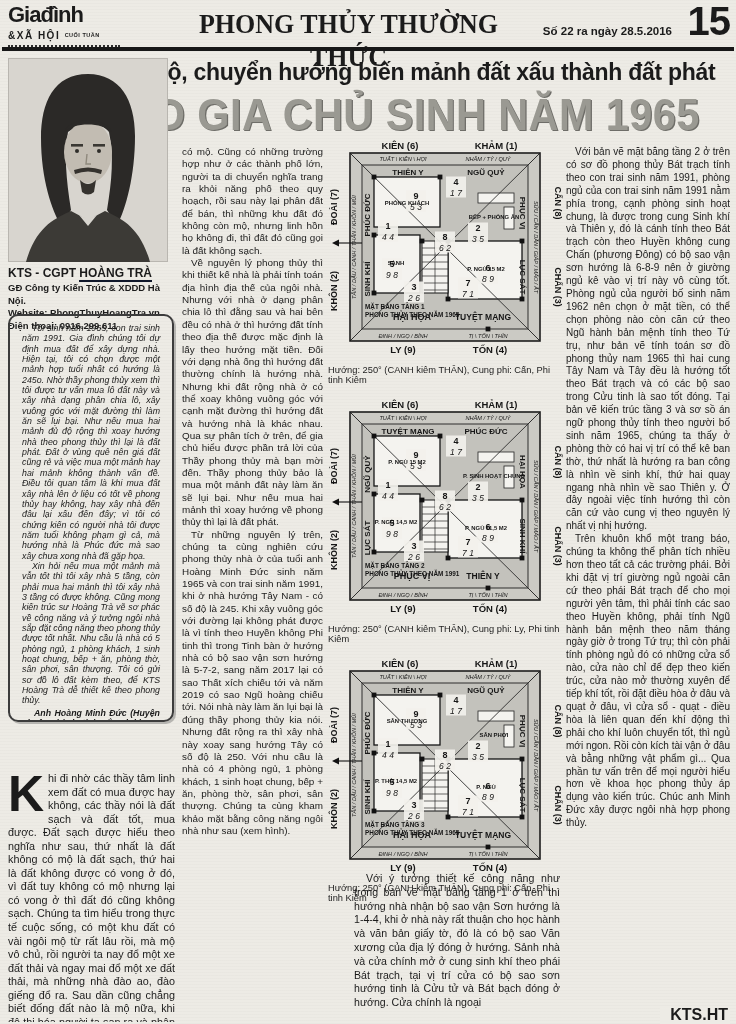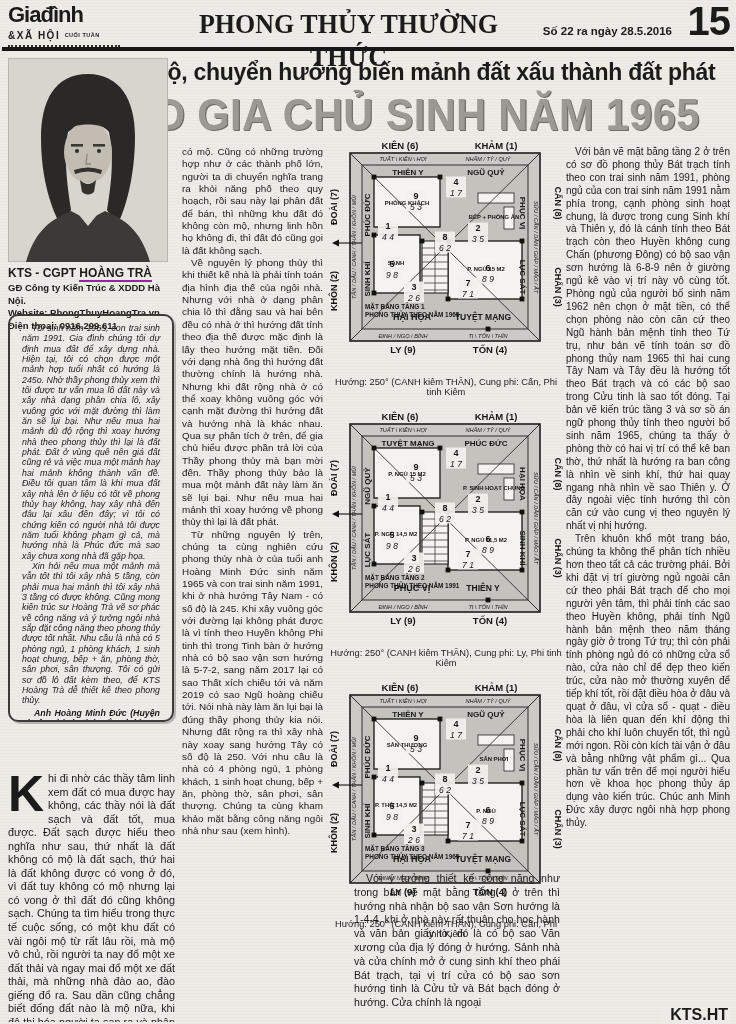--- a/index.html
+++ b/index.html
@@ -20,41 +20,41 @@
   .rule{position:absolute;left:2px;right:2px;top:47px;height:4px;background:#171717;}
   
   .kicker{position:absolute;left:94px;top:59px;width:642px;font-size:23px;font-weight:700;letter-spacing:-.3px;}
   .mainhead{position:absolute;left:92px;top:90px;font-size:44px;font-weight:800;color:#9a9992;
         letter-spacing:.5px;text-shadow:1.3px 1.3px 0 #6e6d68;transform:scaleX(.94);
         transform-origin:left top;white-space:nowrap;}
   
   .photo{position:absolute;left:8px;top:58px;width:160px;height:204px;}
   .credits{position:absolute;left:8px;top:266px;width:168px;}
   .cr1{font-size:12px;font-weight:700;margin-bottom:2px;}
-  .cr1 .emph{border-bottom:2px solid #a21caf;}
+  .cr1 .emph{border-bottom:2px solid #0f172a;}
   .cr2{font-size:9.5px;font-weight:700;line-height:12.5px;}
   .letterbox{position:absolute;left:8px;top:314px;width:166px;height:408px;border:2px solid #3c3c3c;
         border-radius:10px;box-shadow:2px 2px 0 rgba(60,60,60,.3);padding:7px 12px;box-sizing:border-box;overflow:hidden;}
   .letterbox p{margin:0;font-style:italic;font-size:8.8px;line-height:10.35px;text-align:justify;}
   .letterbox p.ind{text-indent:10px;}
   .lsig{font-weight:800;margin-top:2px !important;text-indent:12px;}
   .colA{position:absolute;left:8px;top:772px;width:167px;height:250px;overflow:hidden;
         font-size:10.8px;line-height:13.55px;text-align:justify;}
   .drop{float:left;font-size:50px;line-height:40px;font-weight:700;margin:2px 4px 0 0;}
   
   .colB{position:absolute;left:182px;top:146px;width:141px;height:878px;overflow:hidden;}
   .colB p{margin:0;font-size:9.9px;line-height:12.35px;text-align:justify;}
   .colD{position:absolute;left:566px;top:146px;width:164px;height:878px;overflow:hidden;}
   .colD p{margin:0;font-size:10px;line-height:12.9px;text-align:justify;}
   .ind{text-indent:9px;}
   .sig{position:absolute;right:0;bottom:0;background:#edebe5;font-weight:800;font-size:16px;padding:0 2px 0 10px;}
   
   .colMid{position:absolute;left:328px;top:139px;width:236px;}
   .dblock{margin-bottom:13px;}
-  .dcap{font-size:9.3px;text-align:center;margin-top:16px;color:#1d1d1d;}
+  .dcap{font-size:9.3px;text-align:left;margin-top:4px;color:#1d1d1d;}
   .colC{position:absolute;left:350px;top:868px;width:214px;height:154px;overflow:hidden;
         font-size:10.6px;line-height:13.8px;text-align:justify;}
   .colC p{margin:4px;text-indent:12px;}
 </style>
 </head>
 <body>
 
 <div class="page">
 
   <header class="hdr">

